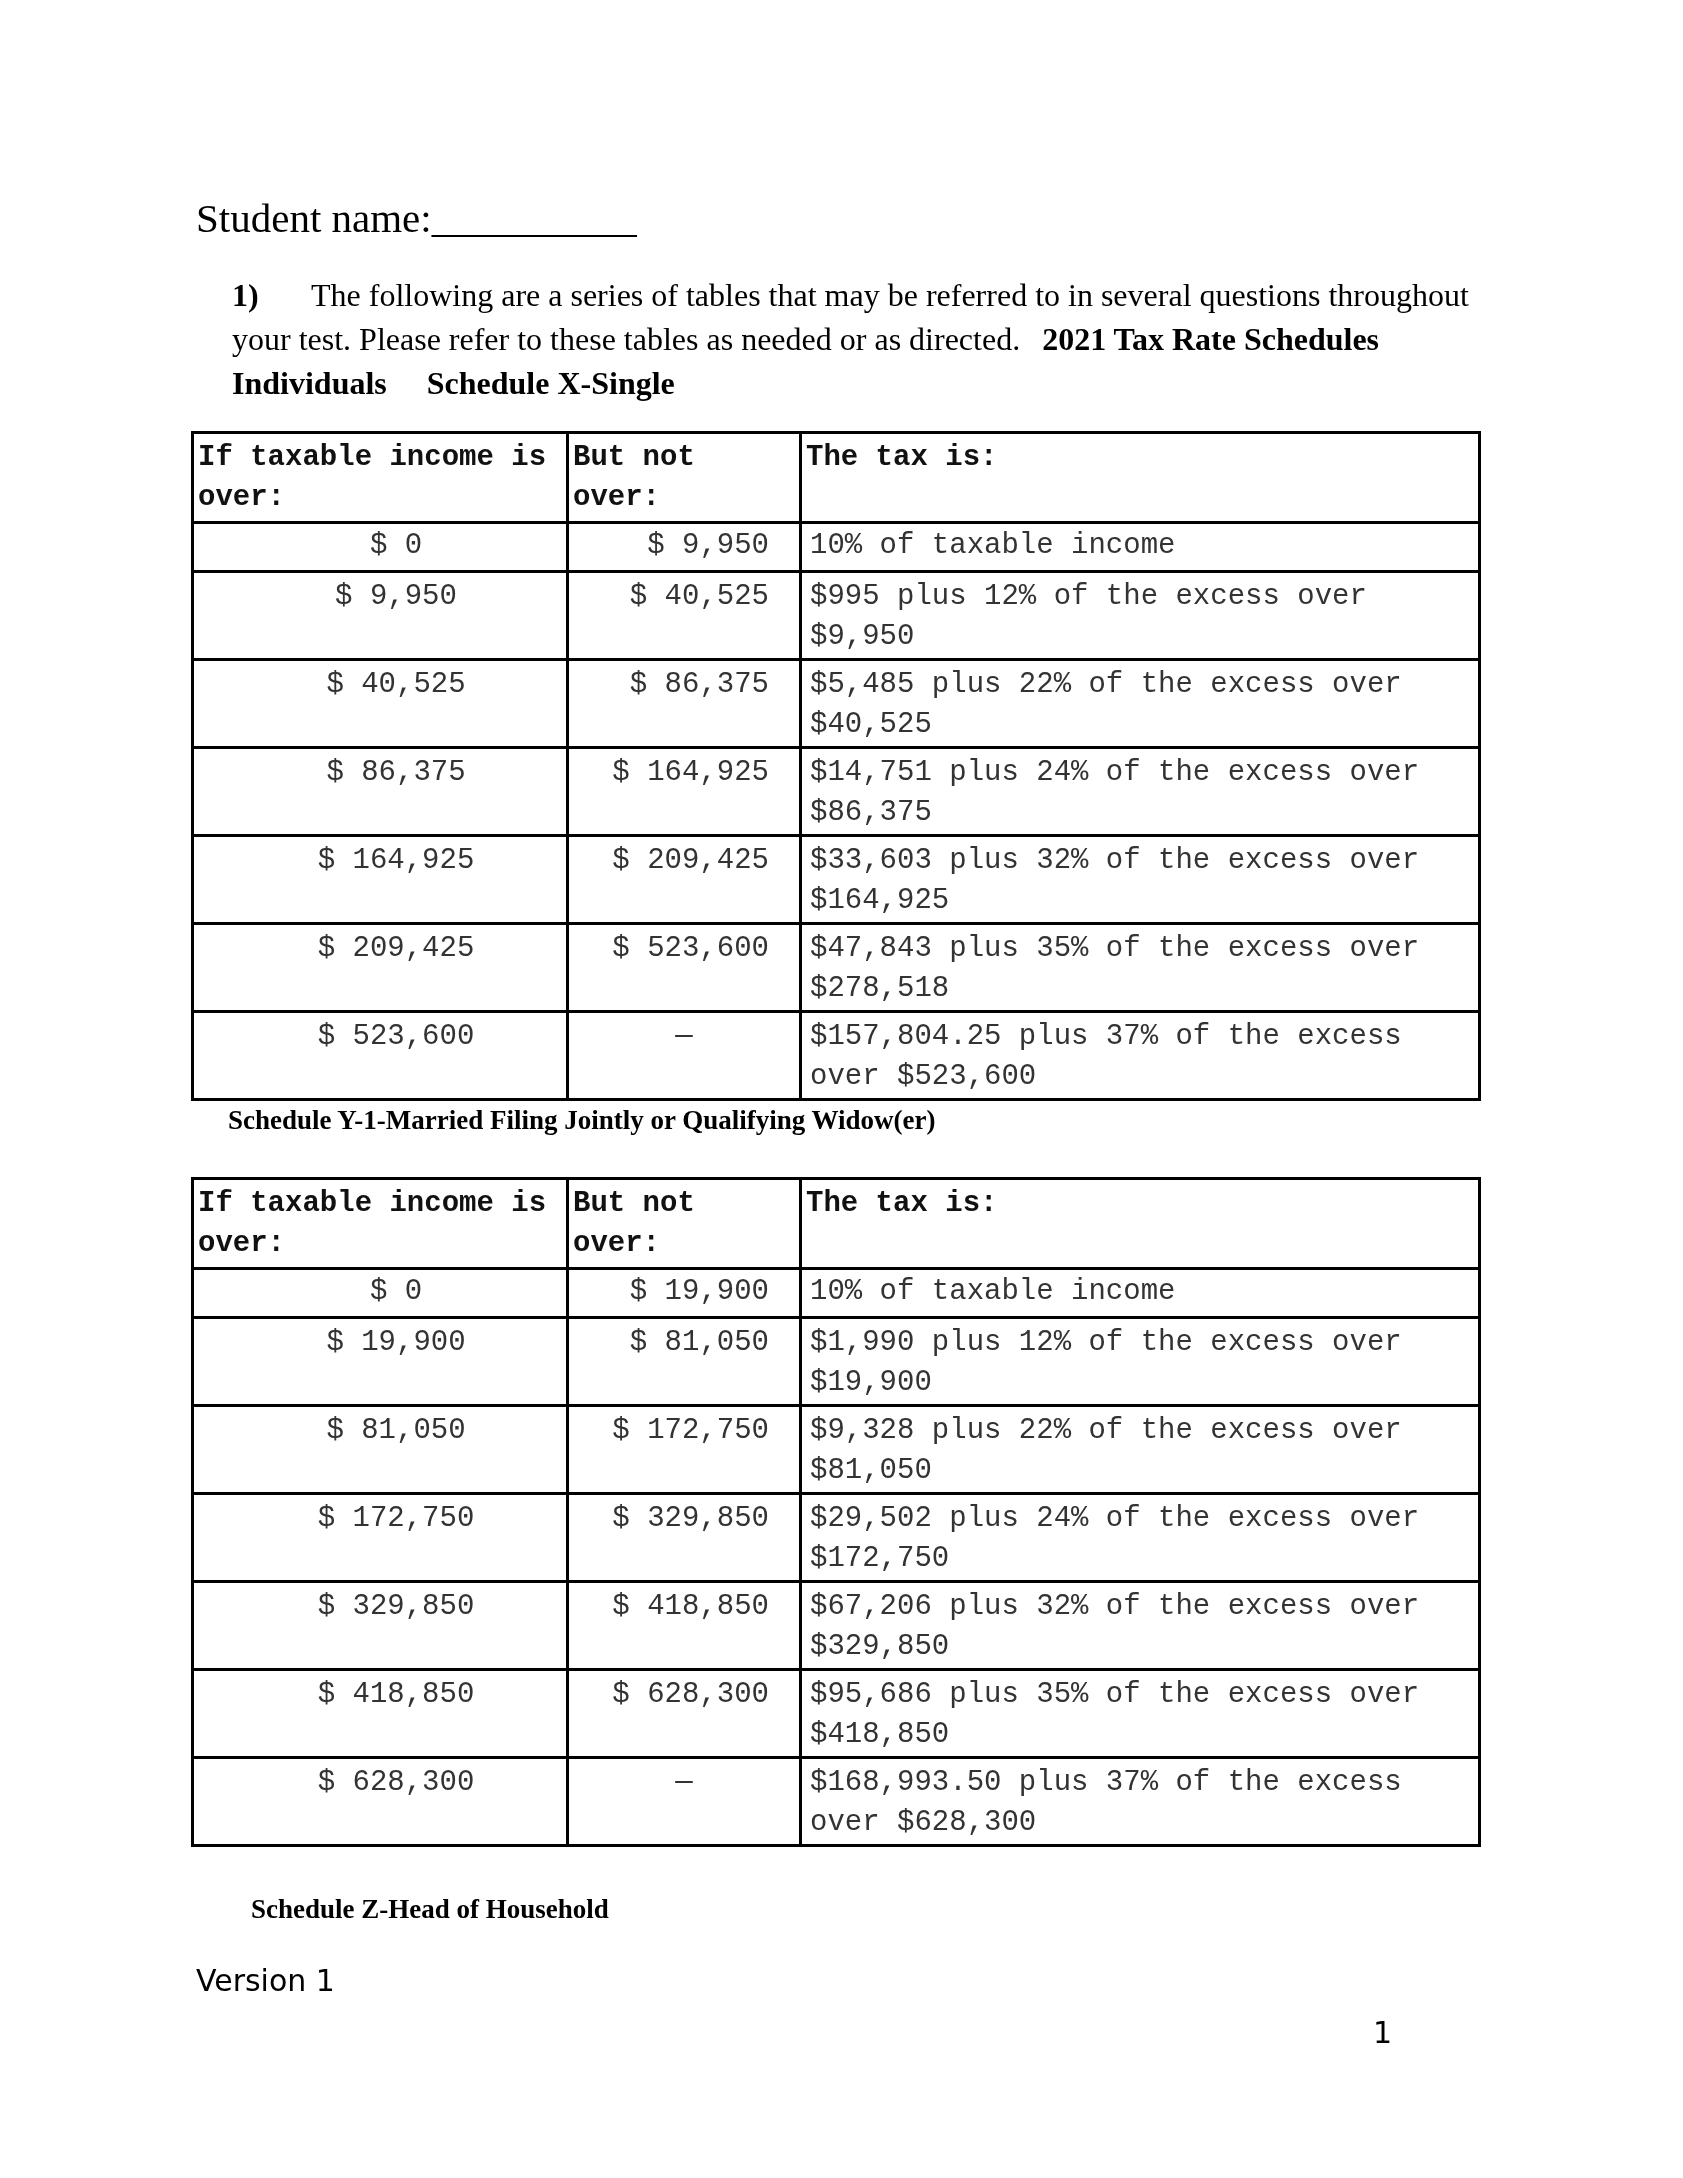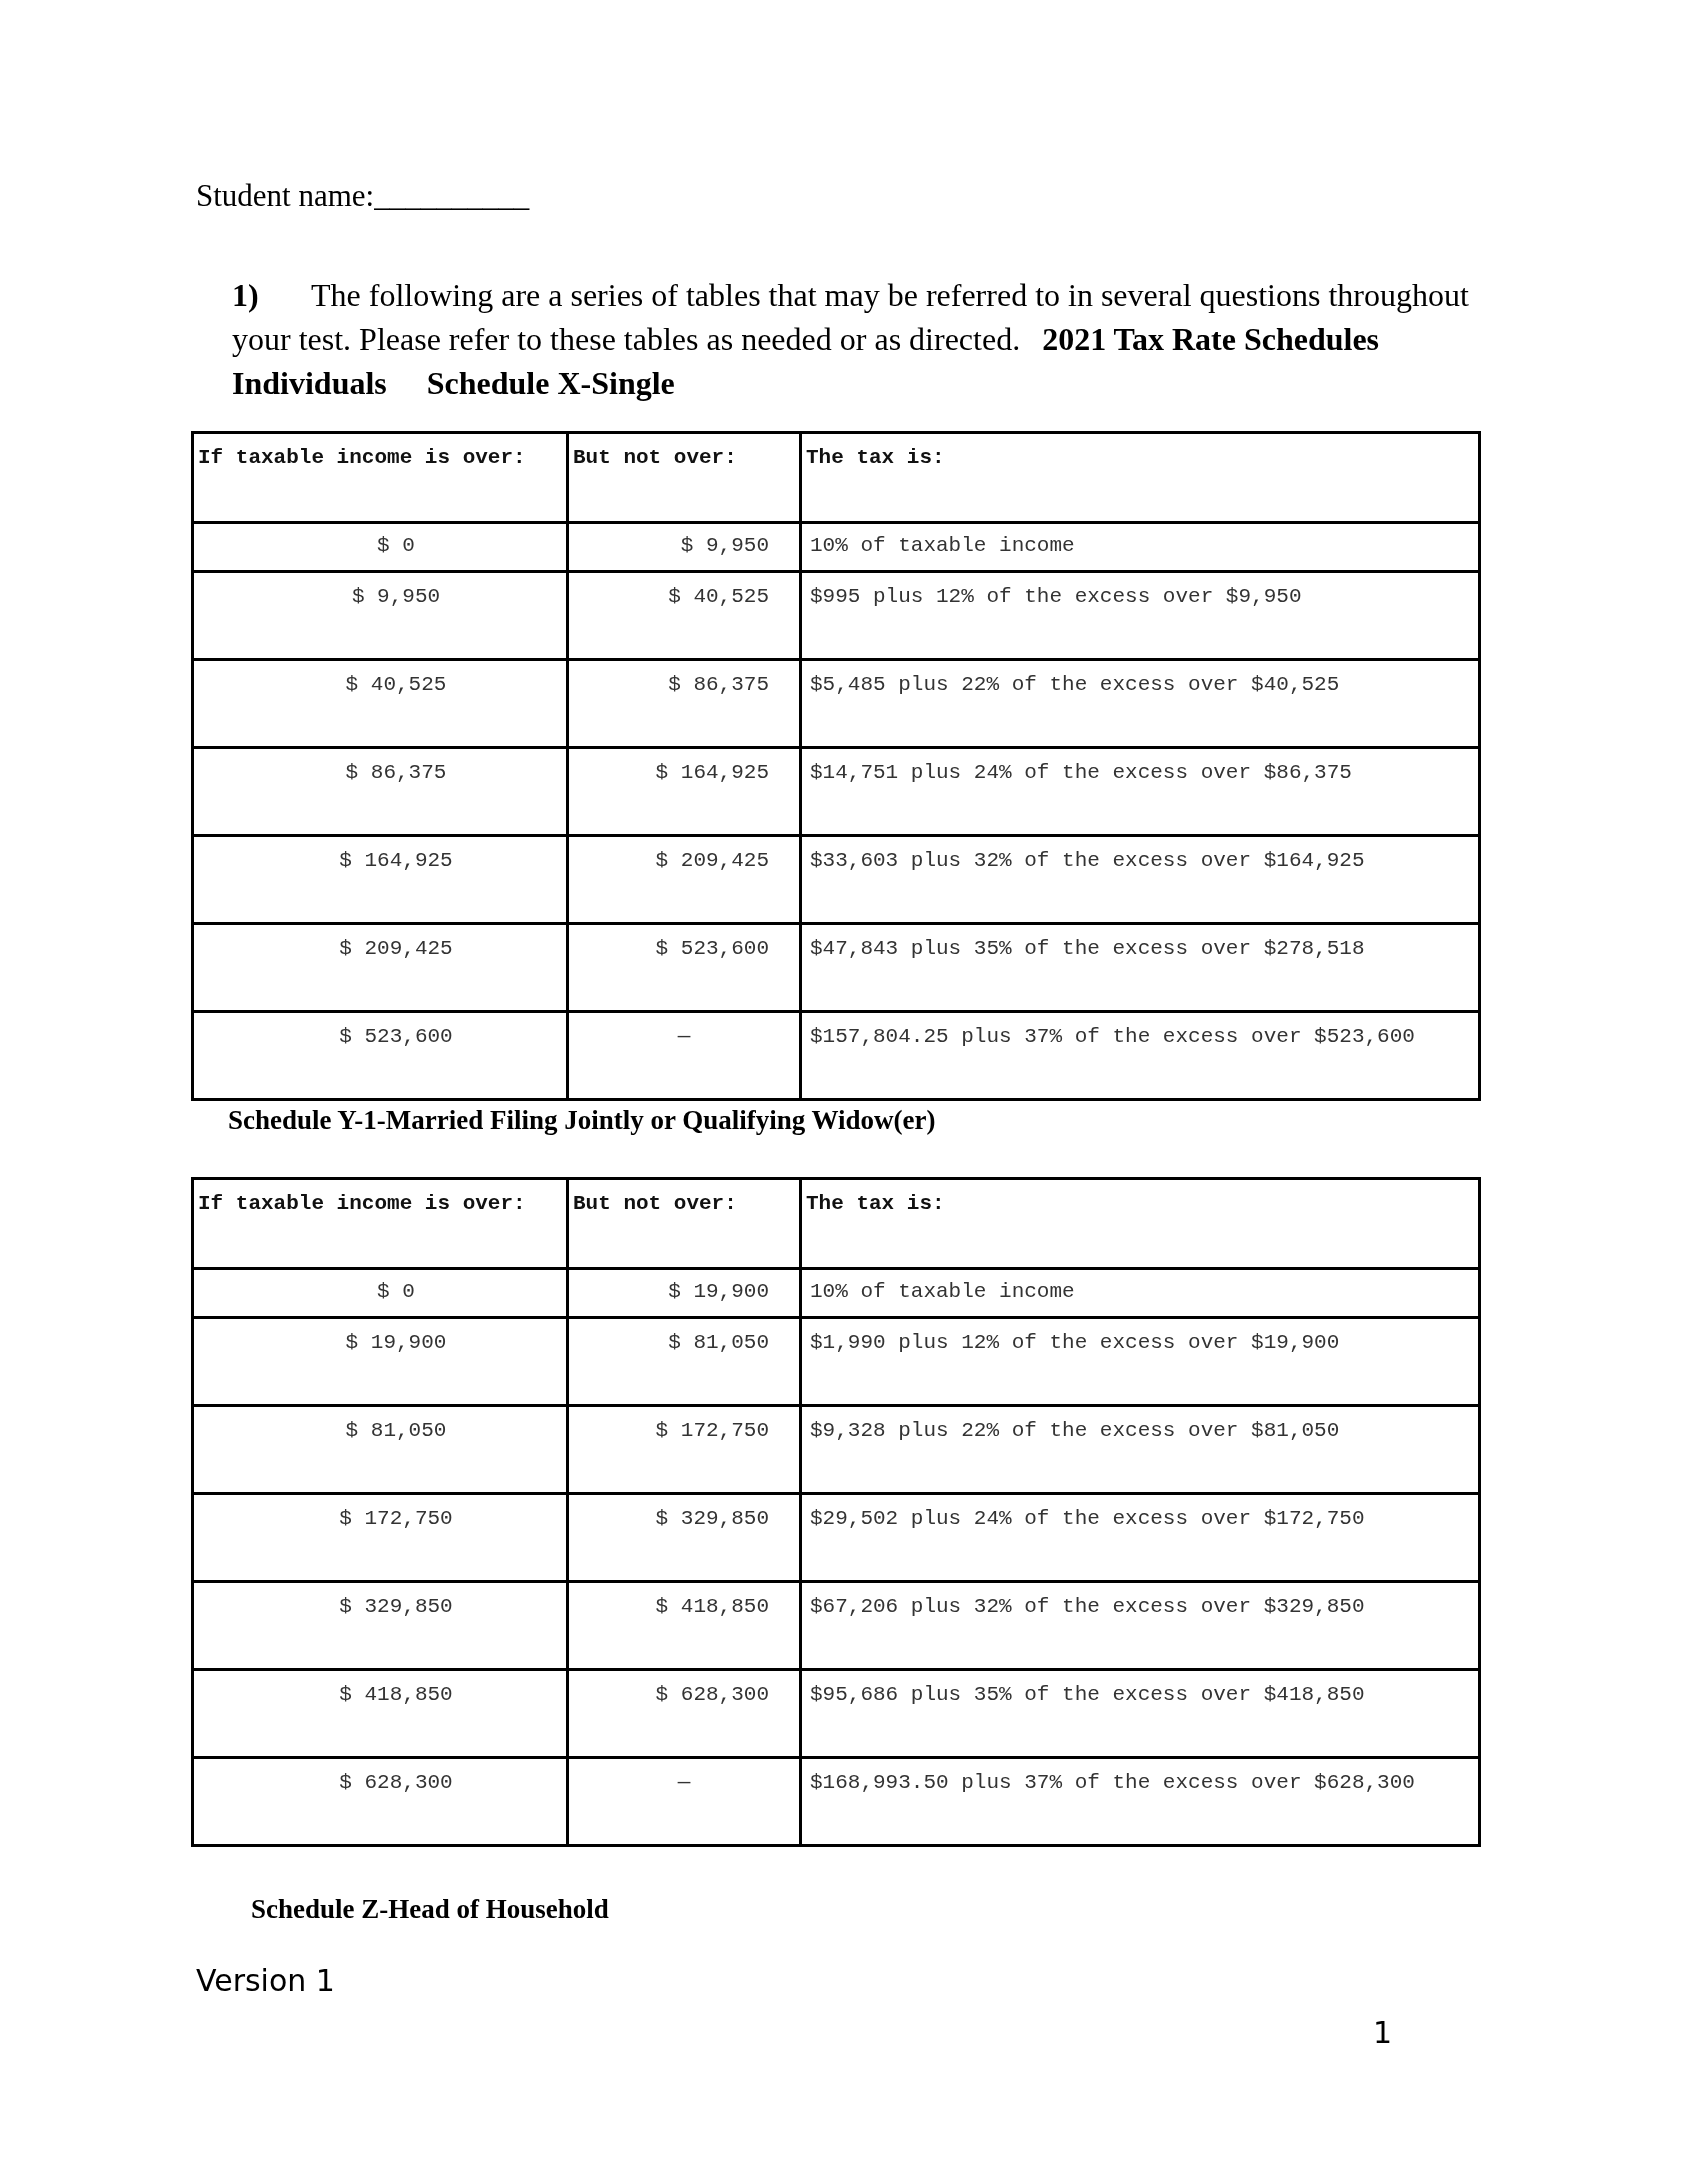--- a/index.html
+++ b/index.html
@@ -1,28 +1,28 @@
 <!DOCTYPE html>
 <html><head>
 <meta charset="utf-8">
 <style>
   html, body { margin: 0; padding: 0; background: #ffffff; }
   body { width: 1683px; height: 2178px; position: relative; overflow: hidden; color: #000; }
   .serif { font-family: "Liberation Serif", "DejaVu Serif", serif; }
   .sans { font-family: "DejaVu Sans", "Liberation Sans", sans-serif; }
 
-  #student-name { position: absolute; left: 196px; top: 178px; font-size: 31px; }
+  #student-name { position: absolute; left: 196px; top: 194px; font-size: 41px; }
   #question { position: absolute; left: 196px; top: 273px; width: 1247px; font-size: 32px; line-height: 44px; margin-left: 36px; }
   #question .qnum { font-weight: bold; display: inline-block; width: 79px; }
   #question b { font-weight: bold; }
   .gap { display: inline-block; width: 22px; }
   .gap2 { display: inline-block; width: 40px; }
 
   table.tax { position: absolute; left: 191px; width: 1290px; border-collapse: collapse; table-layout: fixed; }
-  table.tax td, table.tax th { border: 3px solid #000; padding: 0 8px; vertical-align: top; font-size: 21px; line-height: 40px; }
+  table.tax td, table.tax th { border: 3px solid #000; padding: 0 8px; vertical-align: top; font-size: 29px; line-height: 40px; }
   table.tax th { font-weight: bold; text-align: left; padding-top: 4px; height: 83px; font-family: "Liberation Mono", "DejaVu Sans Mono", monospace; color: #111; padding-left: 4px; }
   table.tax td { font-family: "Liberation Mono", "DejaVu Sans Mono", monospace; color: #333; font-weight: normal; }
   table.tax col.c1 { width: 375px; }
   table.tax col.c2 { width: 233px; }
   table.tax tr.r-single td { height: 44px; padding-top: 2px; }
   table.tax tr.r-double td { height: 81px; padding-top: 4px; }
   td.amt1 { text-align: center; padding-left: 40px !important; }
   td.amt2 { text-align: right; padding-right: 30px !important; }
   td.dash { text-align: center; }
 

